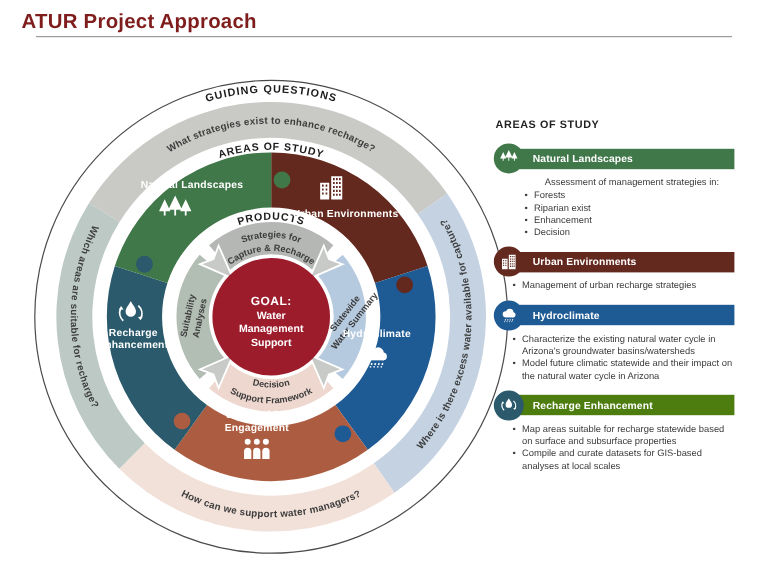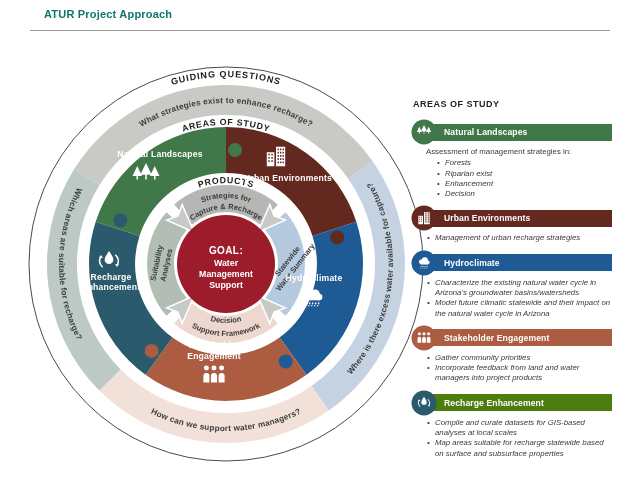--- a/index.html
+++ b/index.html
@@ -1,18 +1,18 @@
 <!DOCTYPE html>
 <html><head>
 <meta charset="utf-8">
 <style>
   html,body{margin:0;padding:0;}
   body{width:640px;height:480px;position:relative;background:#fff;overflow:hidden;
        font-family:"Liberation Sans",sans-serif;-webkit-font-smoothing:antialiased;}
-  .page-title{position:absolute;left:44px;top:8px;font-size:11px;font-weight:bold;color:#0f766e;letter-spacing:.2px;}
+  .page-title{position:absolute;left:18px;top:8px;font-size:17px;font-weight:bold;color:#7f1d1d;letter-spacing:.2px;}
   .rule{position:absolute;left:30px;top:30px;width:580px;border-top:1px solid #9b9b9b;}
 
   
   .diagram{position:absolute;left:24px;top:62px;}
   text{font-family:"Liberation Sans",sans-serif;}
   .t-guiding{font-size:9px;font-weight:bold;letter-spacing:.9px;fill:#1b1b1b;}
   .t-band{font-size:8.8px;font-weight:bold;letter-spacing:.7px;fill:#1b1b1b;}
   .t-question{font-size:8.2px;font-weight:600;fill:#3d3d3d;letter-spacing:.2px;}
   .t-area{font-size:8.6px;font-weight:bold;fill:#ffffff;letter-spacing:.2px;}
   .t-product{font-size:7.6px;font-weight:bold;fill:#3b3b3b;}
@@ -23,23 +23,23 @@
 
   
   .panel{position:absolute;left:411px;top:99px;width:201px;}
   .panel-title{font-size:9px;font-weight:bold;color:#1f1f1f;letter-spacing:.5px;margin:0 0 10px 2px;}
   .section{margin-bottom:6px;}
   .sect-header{position:relative;height:26px;display:flex;align-items:center;margin-bottom:1px;}
   .badge{position:absolute;left:0;top:0;}
   .bar{margin-left:13px;flex:1;height:17px;display:flex;align-items:center;
        padding-left:20px;color:#fff;font-size:8.6px;font-weight:bold;letter-spacing:.1px;}
   .sect-body{margin:2px 0 0 15px;font-size:7.8px;color:#3a3a3a;line-height:1.32;}
-  .sect-body .intro{margin-bottom:1px;}
+  .sect-body .intro{margin-bottom:1px;margin-left:28px;}
   .sect-body ul{list-style:none;margin:0;padding:0;}
-  .sect-body li{padding-left:9px;position:relative;font-style:italic;}
+  .sect-body li{padding-left:9px;position:relative;}
   .sect-body li::before{content:"\2022";position:absolute;left:1px;top:0;color:#3a3a3a;}
   .sect-body ul.sub{margin-left:10px;}
 </style>
 </head>
 <body>
 
 <div class="page-title">ATUR Project Approach</div>
 <div class="rule"></div>
 
 <svg class="diagram" width="404" height="404" viewBox="0 0 404 404">
@@ -233,44 +233,29 @@
       <div class="bar" style="background-color: rgb(30, 90, 148);">Hydroclimate</div>
     </div>
     <div class="sect-body">
       <ul>
         <li>Characterize the existing natural water cycle in Arizona's groundwater basins/watersheds</li>
         <li>Model future climatic statewide and their impact on the natural water cycle in Arizona</li>
       </ul>
     </div>
   </div>
 
-  <div class="section">
-    <div class="sect-header">
-      <svg class="badge" width="26" height="26">
-        <circle cx="13" cy="13" r="12.5" fill="#ac5c41"></circle>
-        <use href="#icon-people" x="5" y="5" width="16" height="16"></use>
-      </svg>
-      <div class="bar" style="background-color: rgb(172, 92, 65);">Stakeholder Engagement</div>
-    </div>
-    <div class="sect-body">
-      <ul>
-        <li>Gather community priorities</li>
-        <li>Incorporate feedback from land and water managers into project products</li>
-      </ul>
-    </div>
-  </div>
 
   <div class="section">
     <div class="sect-header">
       <svg class="badge" width="26" height="26">
         <circle cx="13" cy="13" r="12.5" fill="#2a5a6c"></circle>
         <use href="#icon-recharge-drop" x="5" y="5" width="16" height="16"></use>
       </svg>
       <div class="bar" style="background-color: #4d7c0f;">Recharge Enhancement</div>
     </div>
     <div class="sect-body">
       <ul>
+        <li>Map areas suitable for recharge statewide based on surface and subsurface properties</li>
         <li>Compile and curate datasets for GIS-based analyses at local scales</li>
-        <li>Map areas suitable for recharge statewide based on surface and subsurface properties</li>
       </ul>
     </div>
   </div>
 </div>
 
 </body></html>

